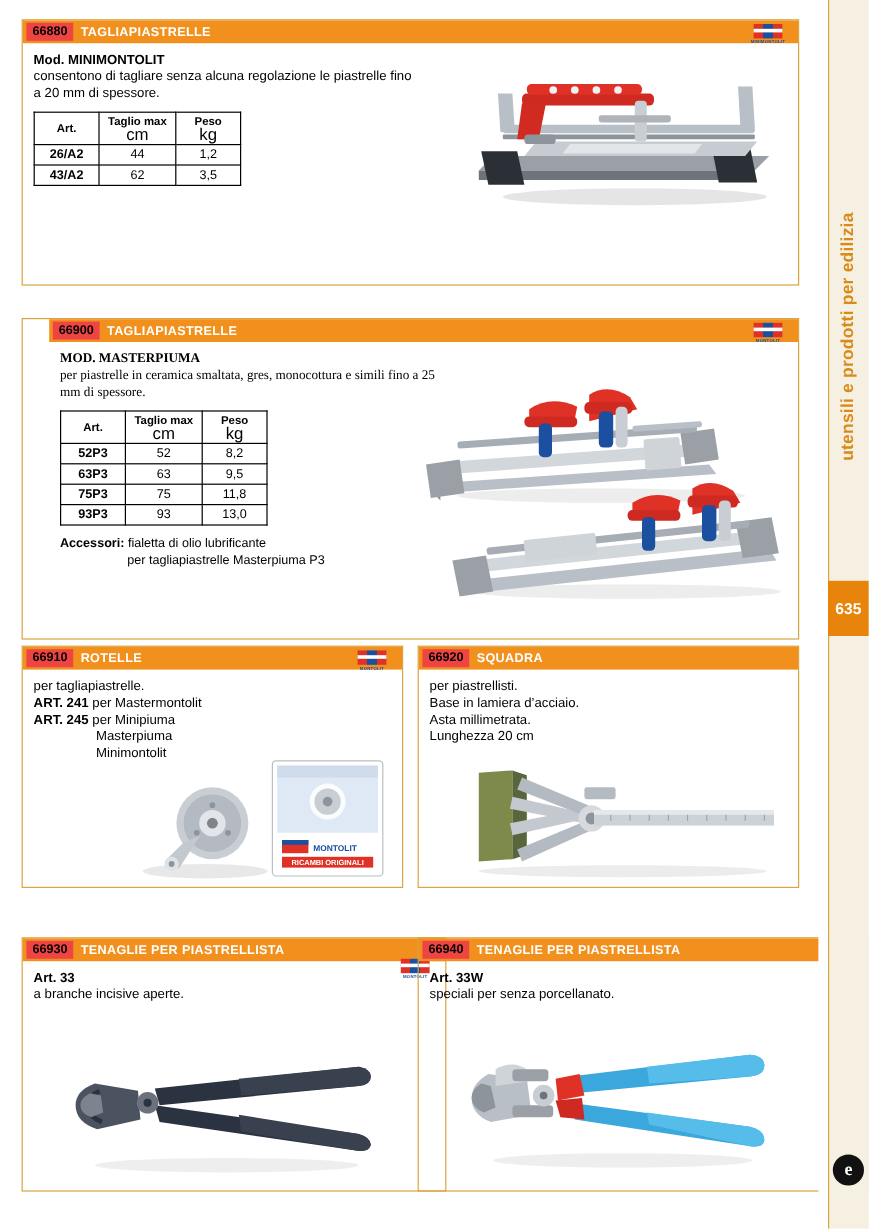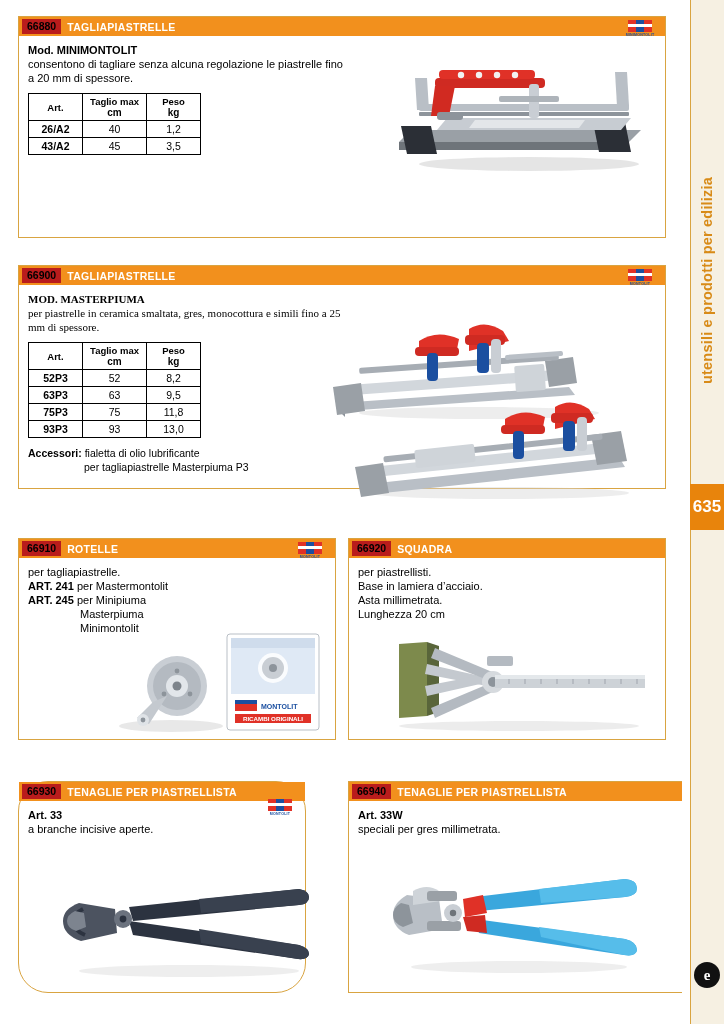--- a/index.html
+++ b/index.html
@@ -43,21 +43,21 @@
     letter-spacing: 0.2px;
     white-space: nowrap;
   }
   .page-num-box {
     position: absolute;
     left: 8px; top: 484px;
     width: 34px; height: 46px;
     background: #e8840c;
     color: #fff;
     display: flex; align-items: center; justify-content: center;
-    font-size: 17px; font-weight: bold;
+    font-size: 13px; font-weight: bold;
   }
   .logo-bottom {
     position: absolute;
     left: 12px; top: 962px;
     width: 26px; height: 26px;
     border-radius: 50%;
     background: #111;
     color: #fff;
     display: flex; align-items: center; justify-content: center;
     font-size: 15px; font-weight: bold;
@@ -70,21 +70,21 @@
     border: 1px solid #d9a441;
   }
   .hdr {
     position: relative;
     height: 19px;
     background: #f2901d;
     display: flex;
     align-items: center;
   }
   .hdr .code {
-    background: #b91c1c;
+    background: #ef4444;
     color: #000;
     font-size: 10.5px;
     font-weight: bold;
     padding: 2px 5px;
     margin: 2px 6px 2px 3px;
     line-height: 11px;
   }
   .hdr .ttl {
     color: #ffffff;
     font-size: 10.5px;
@@ -139,21 +139,21 @@
     text-align: center;
     padding: 2px 4px;
   }
   table.spec th {
     font-weight: bold;
     font-size: 9.5px;
     line-height: 11px;
   }
   table.spec th.art, table.spec td.art { font-weight: bold; margin-top: 19px; }
   table.spec td { height: 17px; }
-  table.spec th .unit { font-weight: bold; font-size: 10px; display:block; }
+  table.spec th .unit { font-weight: normal; font-size: 14px; display:block; }
 
   .acc {
     margin-top: 9px;
     font-size: 10.5px;
     line-height: 13.5px;
   }
   .acc b { font-weight: bold; }
   .acc .ind { padding-left: 56px; display: block; }
 
   
@@ -183,26 +183,26 @@
             <span>Taglio max</span>
             <span class="unit">cm</span>
           </th>
           <th style="width:54px;">
             <span>Peso</span>
             <span class="unit">kg</span>
           </th>
         </tr>
         <tr>
           <td class="art">26/A2</td>
-          <td>40</td>
+          <td>44</td>
           <td>1,2</td>
         </tr>
         <tr>
           <td class="art">43/A2</td>
-          <td>45</td>
+          <td>62</td>
           <td>3,5</td>
         </tr>
       </tbody>
         </table>
 
       <div class="brand" style="right:8px; top:-16px;">
         <div class="sq"></div>
         <div class="bn">MINIMONTOLIT</div>
       </div>
 
@@ -233,21 +233,21 @@
           <circle cx="136" cy="37" r="3.2" fill="#f2f2f2"></circle>
           <polygon points="56,48 76,48 70,78 52,78" fill="#d12a21"></polygon>
           <rect x="58" y="74" width="26" height="8" rx="3" fill="#8d949b"></rect>
           <rect x="150" y="46" width="10" height="34" rx="3" fill="#c9ced4"></rect>
           <rect x="120" y="58" width="60" height="6" rx="2" fill="#aeb4ba"></rect>
         </svg>
       </div>
     </div>
   </div>
 
-  <div class="block" style="left:18px; top:265px; width:648px; height:224px;">
+  <div class="block" style="left:18px; top:265px; width:648px; height:268px;padding-left:22px;">
     <div class="hdr">
       <span class="code">66900</span>
       <span class="ttl">TAGLIAPIASTRELLE</span>
     </div>
     <div class="body">
       <div class="desc" style="width:320px;font-family:Liberation Serif, serif;">
         <b>MOD. MASTERPIUMA</b><br>
         <span>per piastrelle in ceramica smaltata, gres, monocottura e simili fino a 25 mm di spessore.</span>
       </div>
 
@@ -431,21 +431,21 @@
             <line x1="236" y1="49" x2="236" y2="54"></line>
             <line x1="252" y1="49" x2="252" y2="54"></line>
             <line x1="268" y1="49" x2="268" y2="54"></line>
           </g>
           <rect x="118" y="26" width="26" height="10" rx="2" fill="#b4bac1"></rect>
         </svg>
       </div>
     </div>
   </div>
 
-  <div class="block" style="left:18px; top:781px; width:288px; height:212px;border-radius:30px;">
+  <div class="block" style="left:18px; top:781px; width:354px; height:212px;">
     <div class="hdr">
       <span class="code">66930</span>
       <span class="ttl">TENAGLIE PER PIASTRELLISTA</span>
     </div>
     <div class="body">
       <div class="desc" style="width:210px;">
         <b>Art. 33</b><br>
         <span>a branche incisive aperte.</span>
       </div>
 
@@ -475,21 +475,21 @@
   </div>
 
   <div class="block" style="left:348px; top:781px; width:376px; height:212px;">
     <div class="hdr">
       <span class="code">66940</span>
       <span class="ttl">TENAGLIE PER PIASTRELLISTA</span>
     </div>
     <div class="body">
       <div class="desc" style="width:210px;">
         <b>Art. 33W</b><br>
-        <span>speciali per gres millimetrata.</span>
+        <span>speciali per senza porcellanato.</span>
       </div>
 
       <div class="brand" style="right:8px; top:-2px;">
         <div class="sq"></div>
         <div class="bn">MONTOLIT</div>
       </div>
 
       <div class="illu" style="left:30px; top:56px; width:270px; height:130px;">
         <svg width="270" height="130" viewBox="0 0 270 130">
           <ellipse cx="140" cy="110" rx="108" ry="6" fill="#d4d4d4" opacity="0.4"></ellipse>

